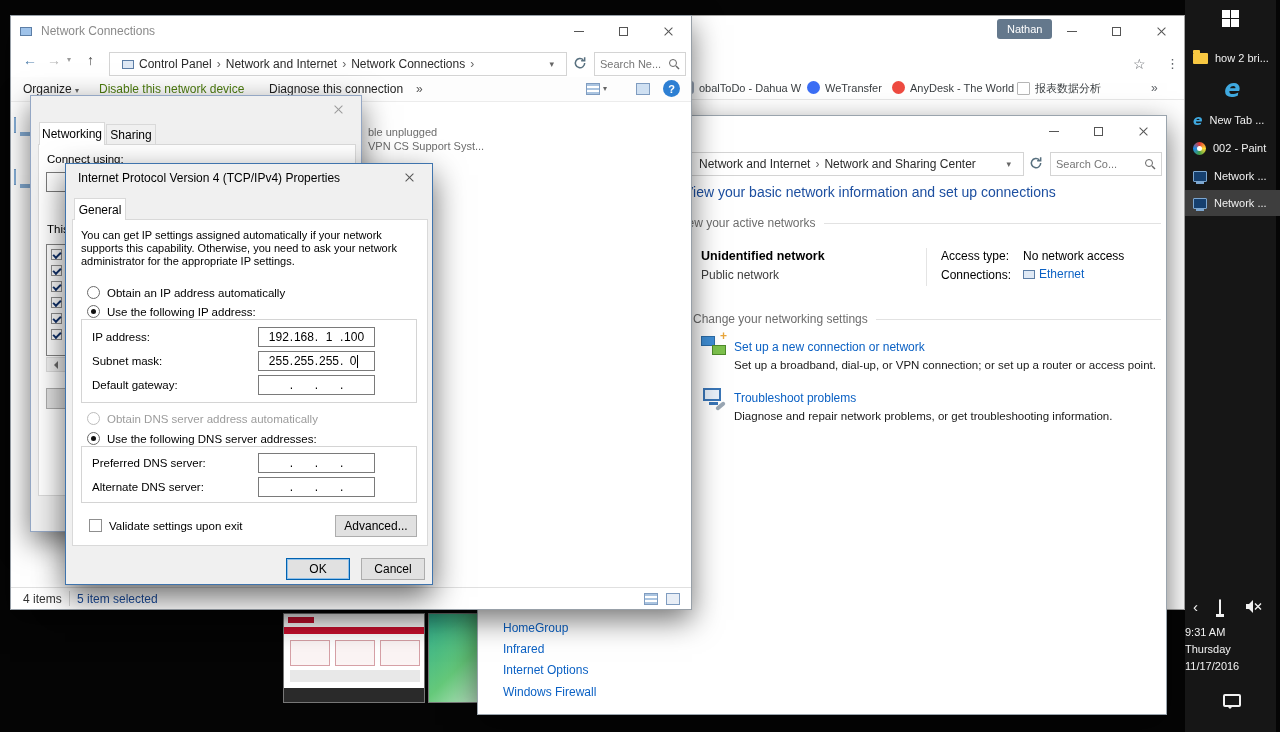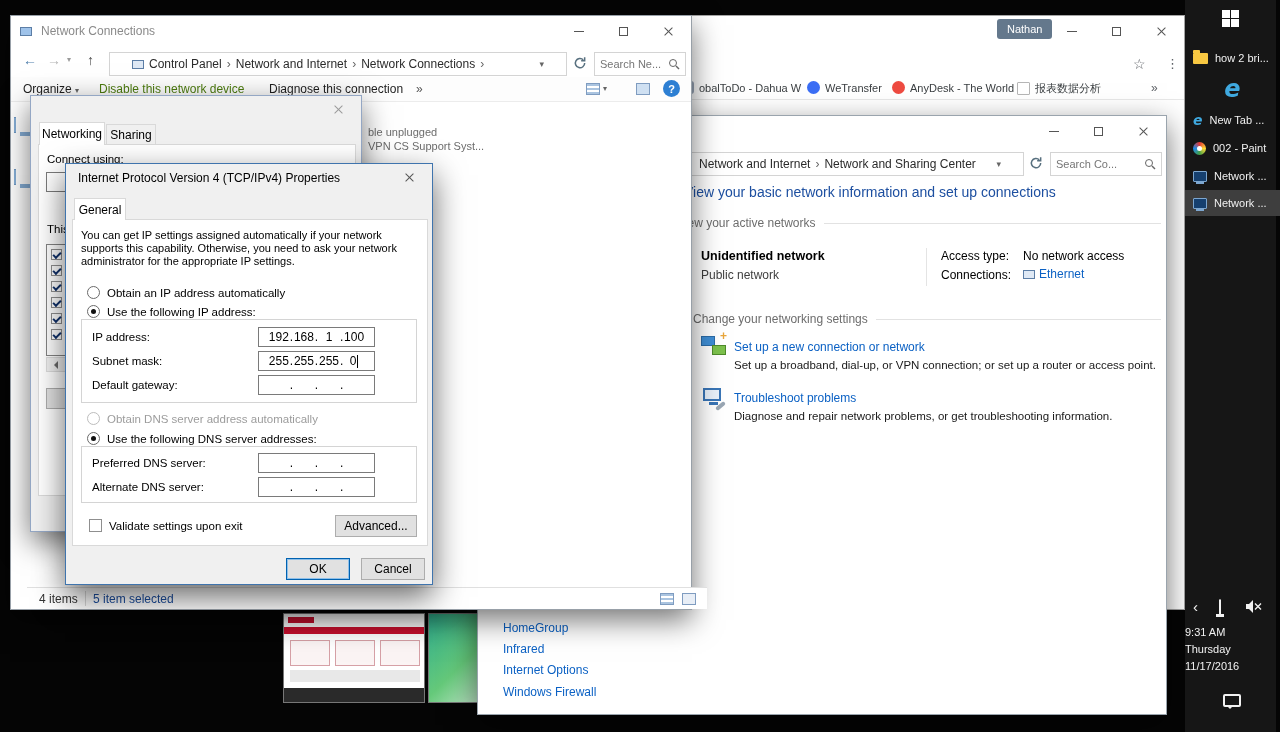--- a/index.html
+++ b/index.html
@@ -37,21 +37,21 @@
   .edge-e{color:#3fa9e0;font-weight:bold;font-style:italic;font-family:"DejaVu Sans",sans-serif}
   .help{width:17px;height:17px;border-radius:50%;background:#2d7fd3;color:#fff;font-size:11px;font-weight:bold;display:flex;align-items:center;justify-content:center}
   .vicon{width:14px;height:12px;border:1px solid #7f9cc0;background:repeating-linear-gradient(180deg,#aac4e0 0 2px,#fff 2px 4px)}
   .winlogo{position:absolute;display:grid;grid-template-columns:8px 8px;grid-template-rows:8px 8px;gap:1px}
   .winlogo i{background:#fff}
   .notif{position:absolute;width:18px;height:13px;border:2px solid #f2f2f2;border-radius:2px}
   .notif::after{content:"";position:absolute;left:2px;bottom:-7px;border:3px solid transparent;border-top-color:#f2f2f2}
   .tri-left{width:0;height:0;border:4px solid transparent;border-right-color:#6a6a6a}
 
   
-  .crumbbox{position:absolute;background:#fff;border:1px solid #d4d4d4;display:flex;align-items:center;gap:5px;padding:0 22px;font-size:12px;color:#2b2b2b}
+  .crumbbox{position:absolute;background:#fff;border:1px solid #d4d4d4;display:flex;align-items:center;gap:5px;padding:0 12px;font-size:12px;color:#2b2b2b}
   .crumb{white-space:nowrap}
   .sep{color:#666}
   .crumb-dd{margin-left:auto;color:#666;font-size:9px}
   .searchbox{position:absolute;background:#fff;border:1px solid #d4d4d4;display:flex;align-items:center;padding:0 5px}
   .searchbox input{border:none;outline:none;flex:1;min-width:0;font-size:11px;font-family:inherit;color:#333;background:transparent}
   .searchbox input::placeholder{color:#767676}
   .navarrow{position:absolute;font-size:14px;line-height:1}
 
   
   .dlgtitle{position:absolute;left:0;top:0;right:0;height:27px;display:flex;align-items:center;gap:8px;padding-left:12px;font-size:12px;background:#fff}
@@ -278,21 +278,21 @@
     <span class="abs" style="left:592px;top:7px;font-size:8px;color:#666">▾</span>
     <span class="vicon abs" style="left:625px;top:6px;background:#cfe0f2"></span>
     <span class="help abs" style="left:652px;top:3px">?</span>
   </div>
 
   <div class="abs" style="left:3px;top:102px"><span class="mon-lg"></span></div>
   <div class="abs" style="left:3px;top:154px"><span class="mon-lg"></span></div>
   <div class="abs greytext" style="left:357px;top:110px;font-size:11px">ble unplugged</div>
   <div class="abs greytext" style="left:357px;top:124px;font-size:11px">VPN CS Support Syst...</div>
 
-  <div class="abs" style="left:16px;bottom:0;width:100%;height:22px;background:#fff;border-top:1px solid #e0e0e0">
+  <div class="abs" style="left:0;bottom:0;width:100%;height:22px;background:#fff;border-top:1px solid #e0e0e0">
     <span class="abs" style="left:12px;top:4px;color:#333">4 items</span>
     <span class="abs" style="left:58px;top:3px;width:1px;height:15px;background:#d8d8d8"></span>
     <span class="abs" style="left:66px;top:4px;color:#1d4fa0">5 item selected</span>
     <span class="vicon abs" style="left:633px;top:5px"></span>
     <span class="vicon abs" style="left:655px;top:5px;background:#e8eef6"></span>
   </div>
 </div>
 
 <div class="window shadow" style="left:30px;top:95px;width:332px;height:437px;background:#f0f0f0;border:1px solid #94a7c4;z-index:30">
   <div class="caps">

